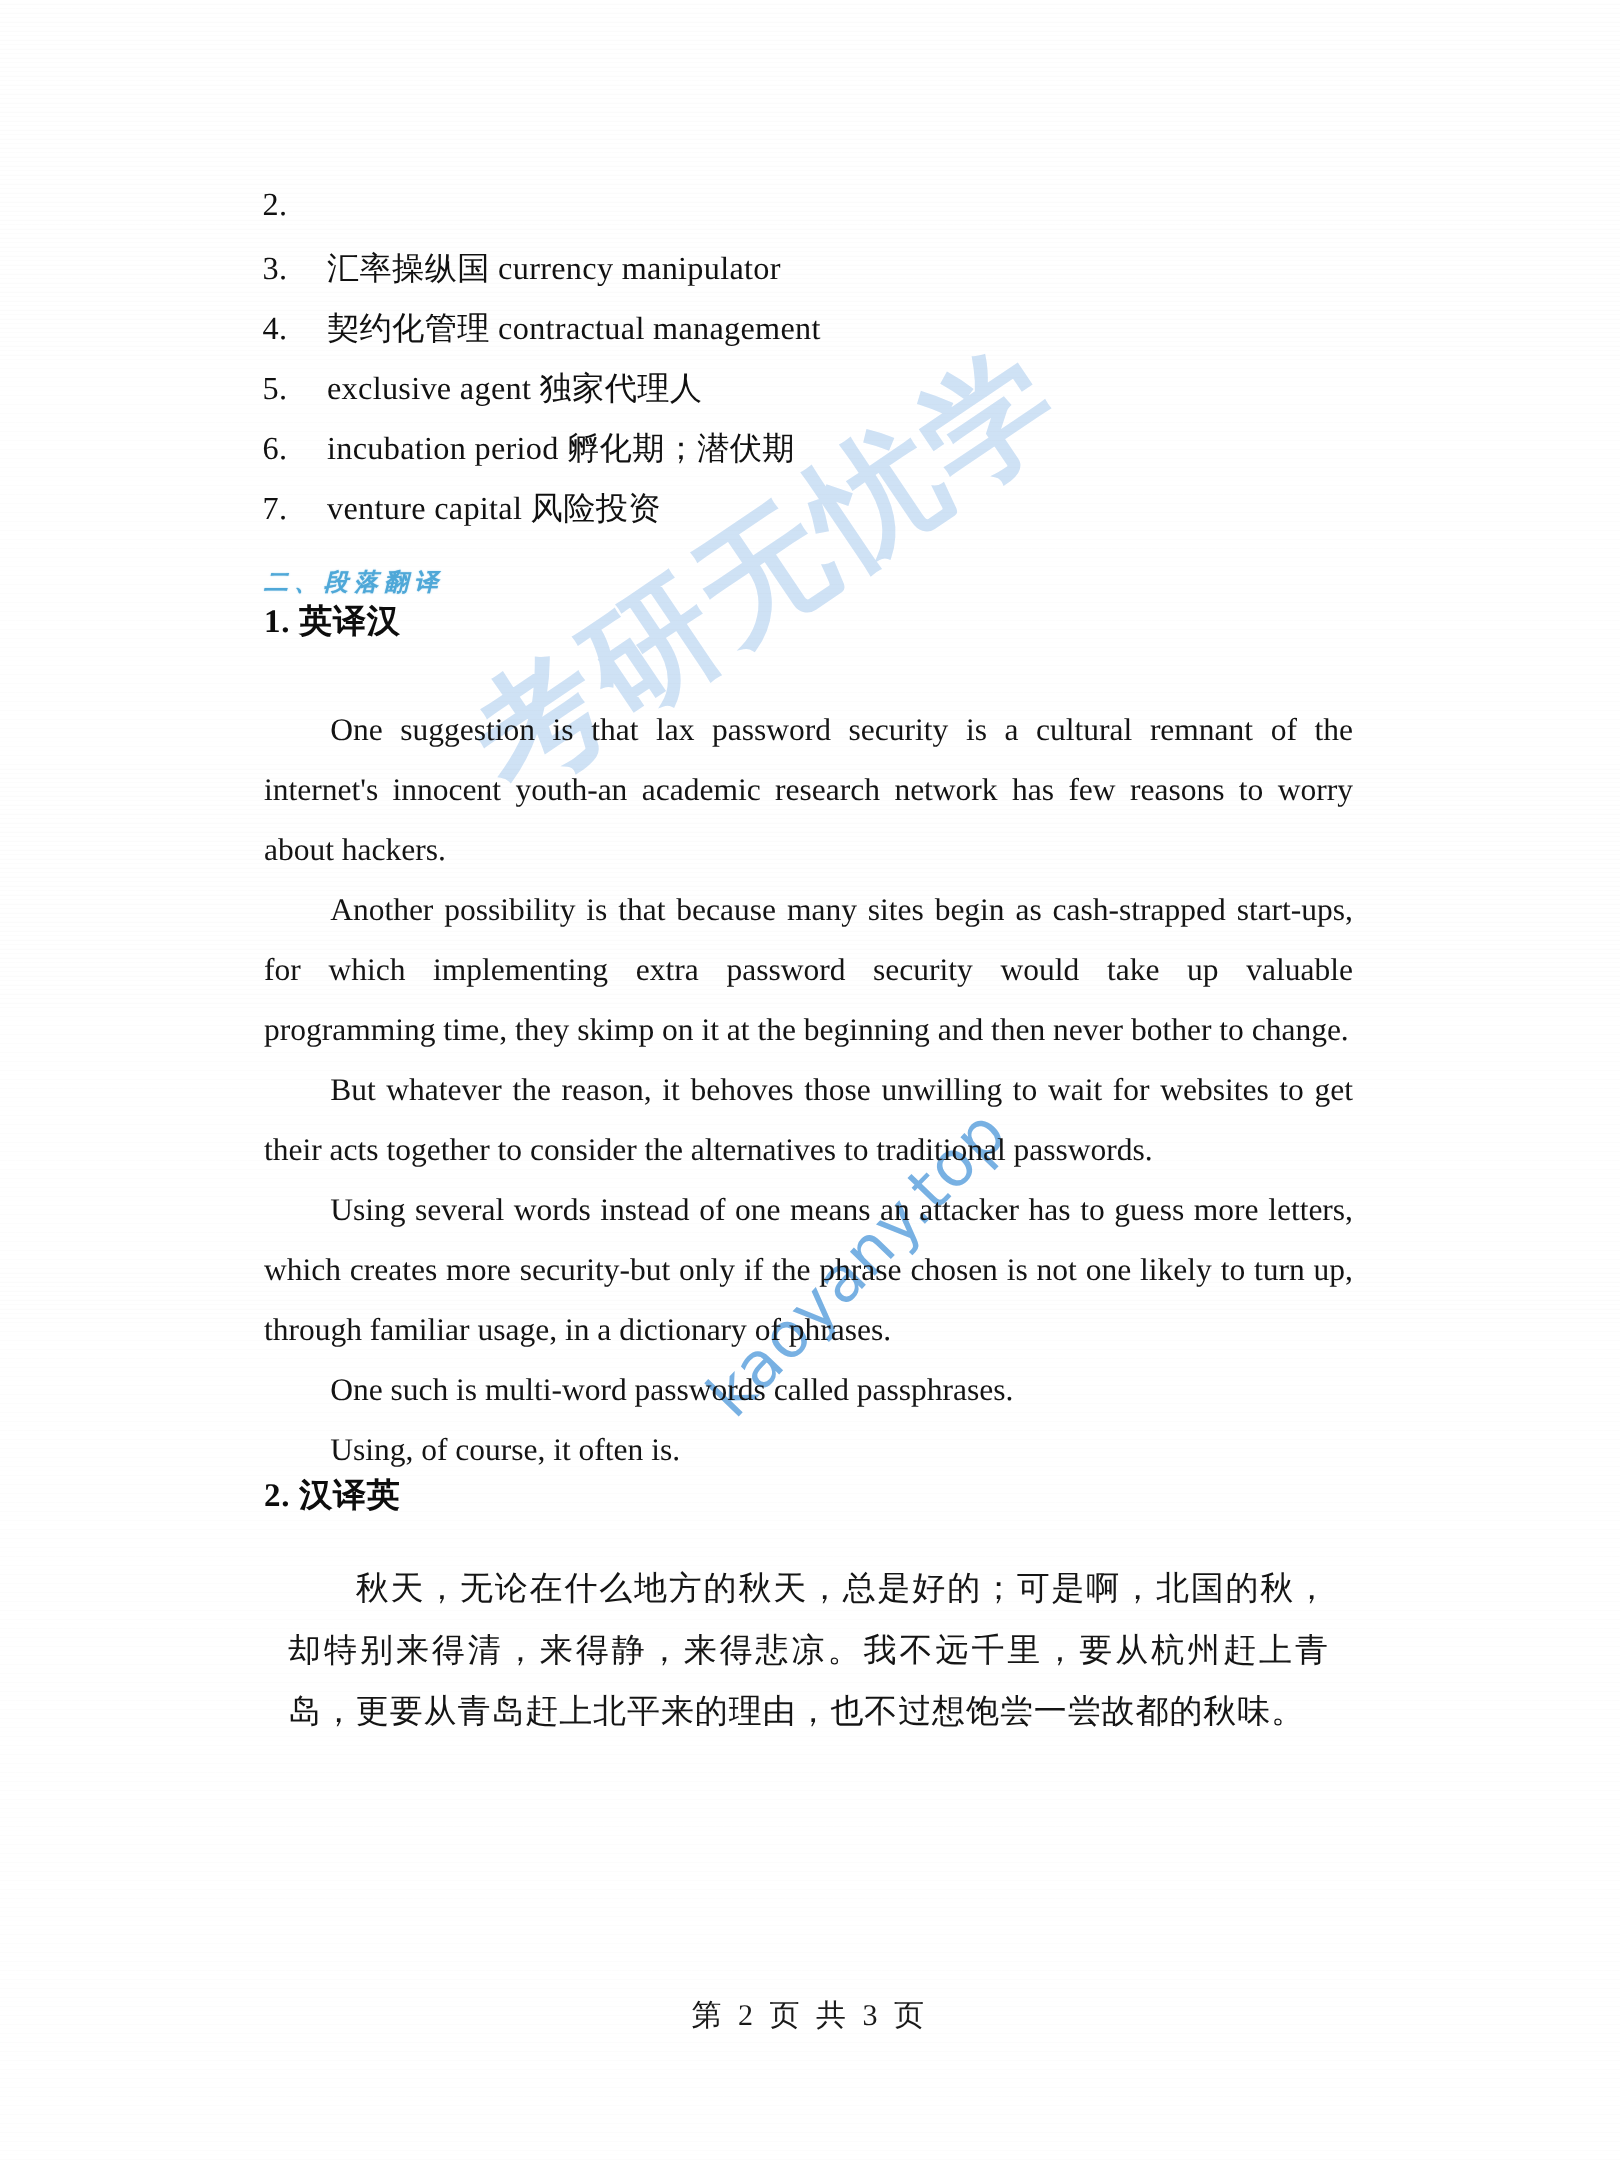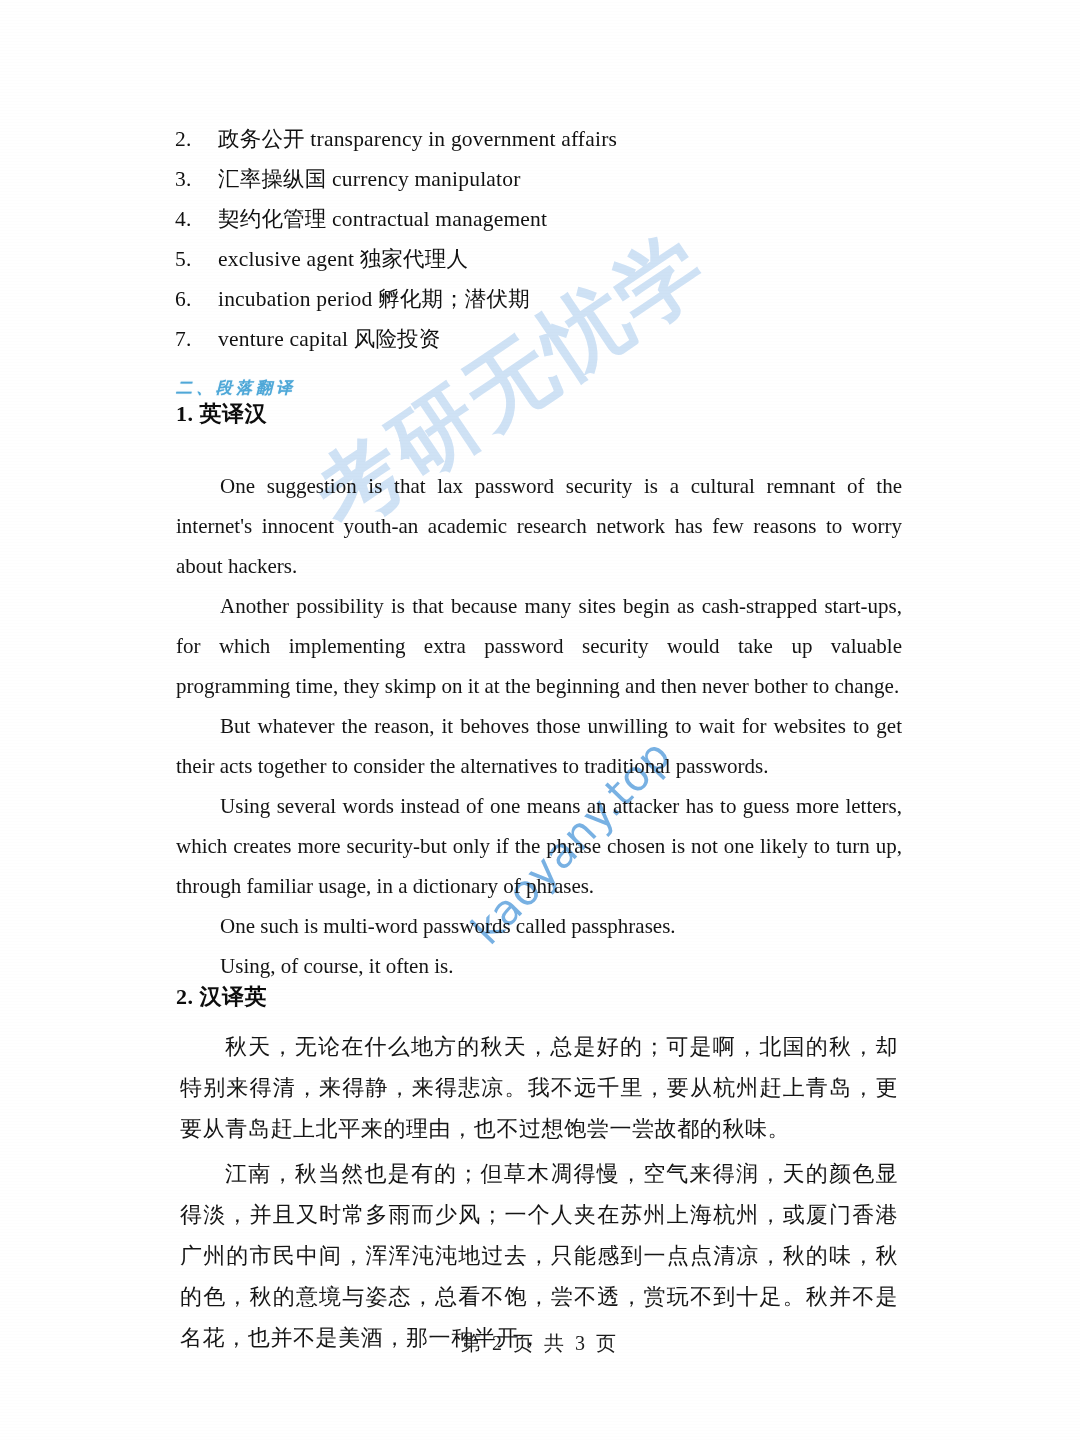--- a/index.html
+++ b/index.html
@@ -143,21 +143,21 @@
     left: 176px;
     width: 726px;
     top: 1022px;
     font-size: 22px;
     line-height: 41px;
     text-align: justify;
     color: #151515;
     letter-spacing: .6px;
   }
   .body-zh p {
-    margin: 4px;
+    margin: 16px;
     text-indent: 2.05em;
   }
 
   
   .footer {
     position: absolute;
     left: 0;
     top: 1330px;
     width: 1080px;
     text-align: center;
@@ -191,21 +191,20 @@
     <div class="wm-cn">考研无忧学</div>
     <div class="wm-latin">kaoyany.top</div>
   </div>
 
   <div id="content">
 
     <div class="vocab">
 
       <div class="vocab-item">
         <span class="vocab-num">2.</span>
-        <span class="vocab-text">政务公开 transparency in government affairs</span>
       </div>
 
       <div class="vocab-item">
         <span class="vocab-num">3.</span>
         <span class="vocab-text">汇率操纵国 currency manipulator</span>
       </div>
 
       <div class="vocab-item">
         <span class="vocab-num">4.</span>
         <span class="vocab-text">契约化管理 contractual management</span>
@@ -238,21 +237,20 @@
       <p>But whatever the reason, it behoves those unwilling to wait for websites to get their acts together to consider the alternatives to traditional passwords.</p>
       <p>Using several words instead of one means an attacker has to guess more letters, which creates more security-but only if the phrase chosen is not one likely to turn up, through familiar usage, in a dictionary of phrases.</p>
       <p>One such is multi-word passwords called passphrases.</p>
       <p>Using, of course, it often is.</p>
     </div>
 
     <div class="sub-heading" id="sub-zh-en">2. 汉译英</div>
 
     <div class="body-zh">
       <p>秋天，无论在什么地方的秋天，总是好的；可是啊，北国的秋，却特别来得清，来得静，来得悲凉。我不远千里，要从杭州赶上青岛，更要从青岛赶上北平来的理由，也不过想饱尝一尝故都的秋味。</p>
-      <p>江南，秋当然也是有的；但草木凋得慢，空气来得润，天的颜色显得淡，并且又时常多雨而少风；一个人夹在苏州上海杭州，或厦门香港广州的市民中间，浑浑沌沌地过去，只能感到一点点清凉，秋的味，秋的色，秋的意境与姿态，总看不饱，尝不透，赏玩不到十足。秋并不是名花，也并不是美酒，那一种半开，</p>
     </div>
 
     <div class="footer">第 2 页 共 3 页</div>
 
   </div>
 
   <div id="grain"></div>
 </div>
 
 </body></html>

